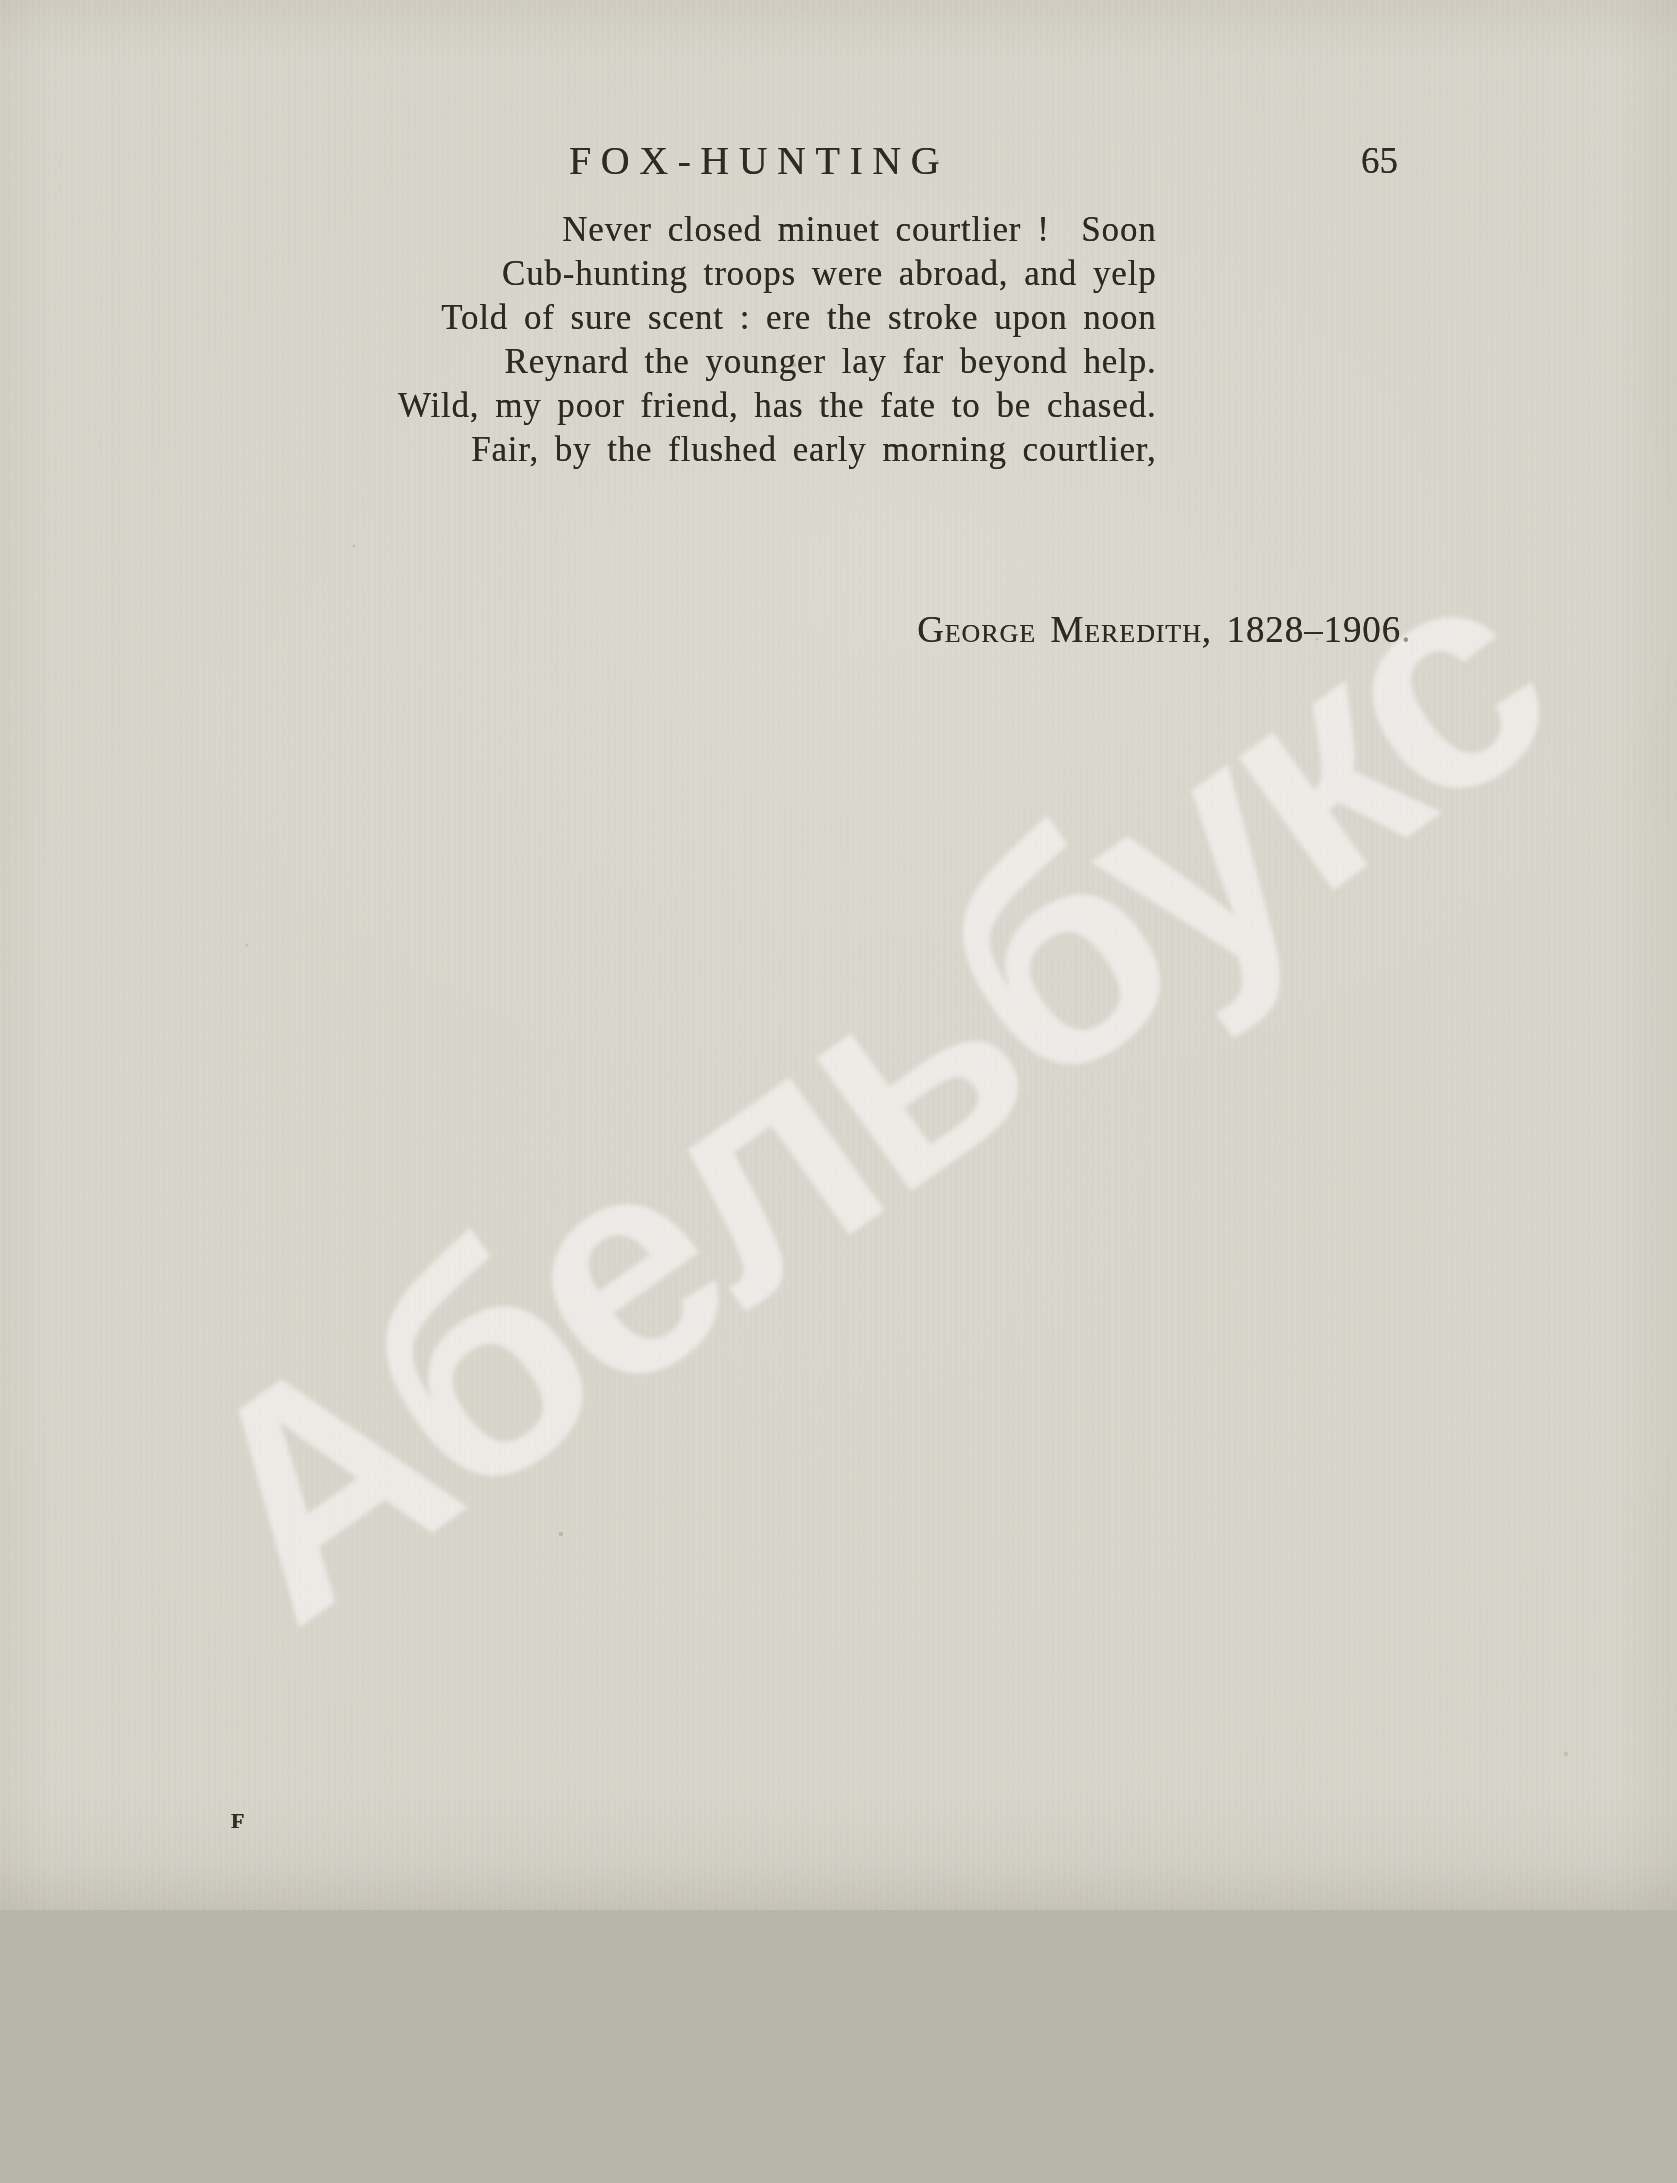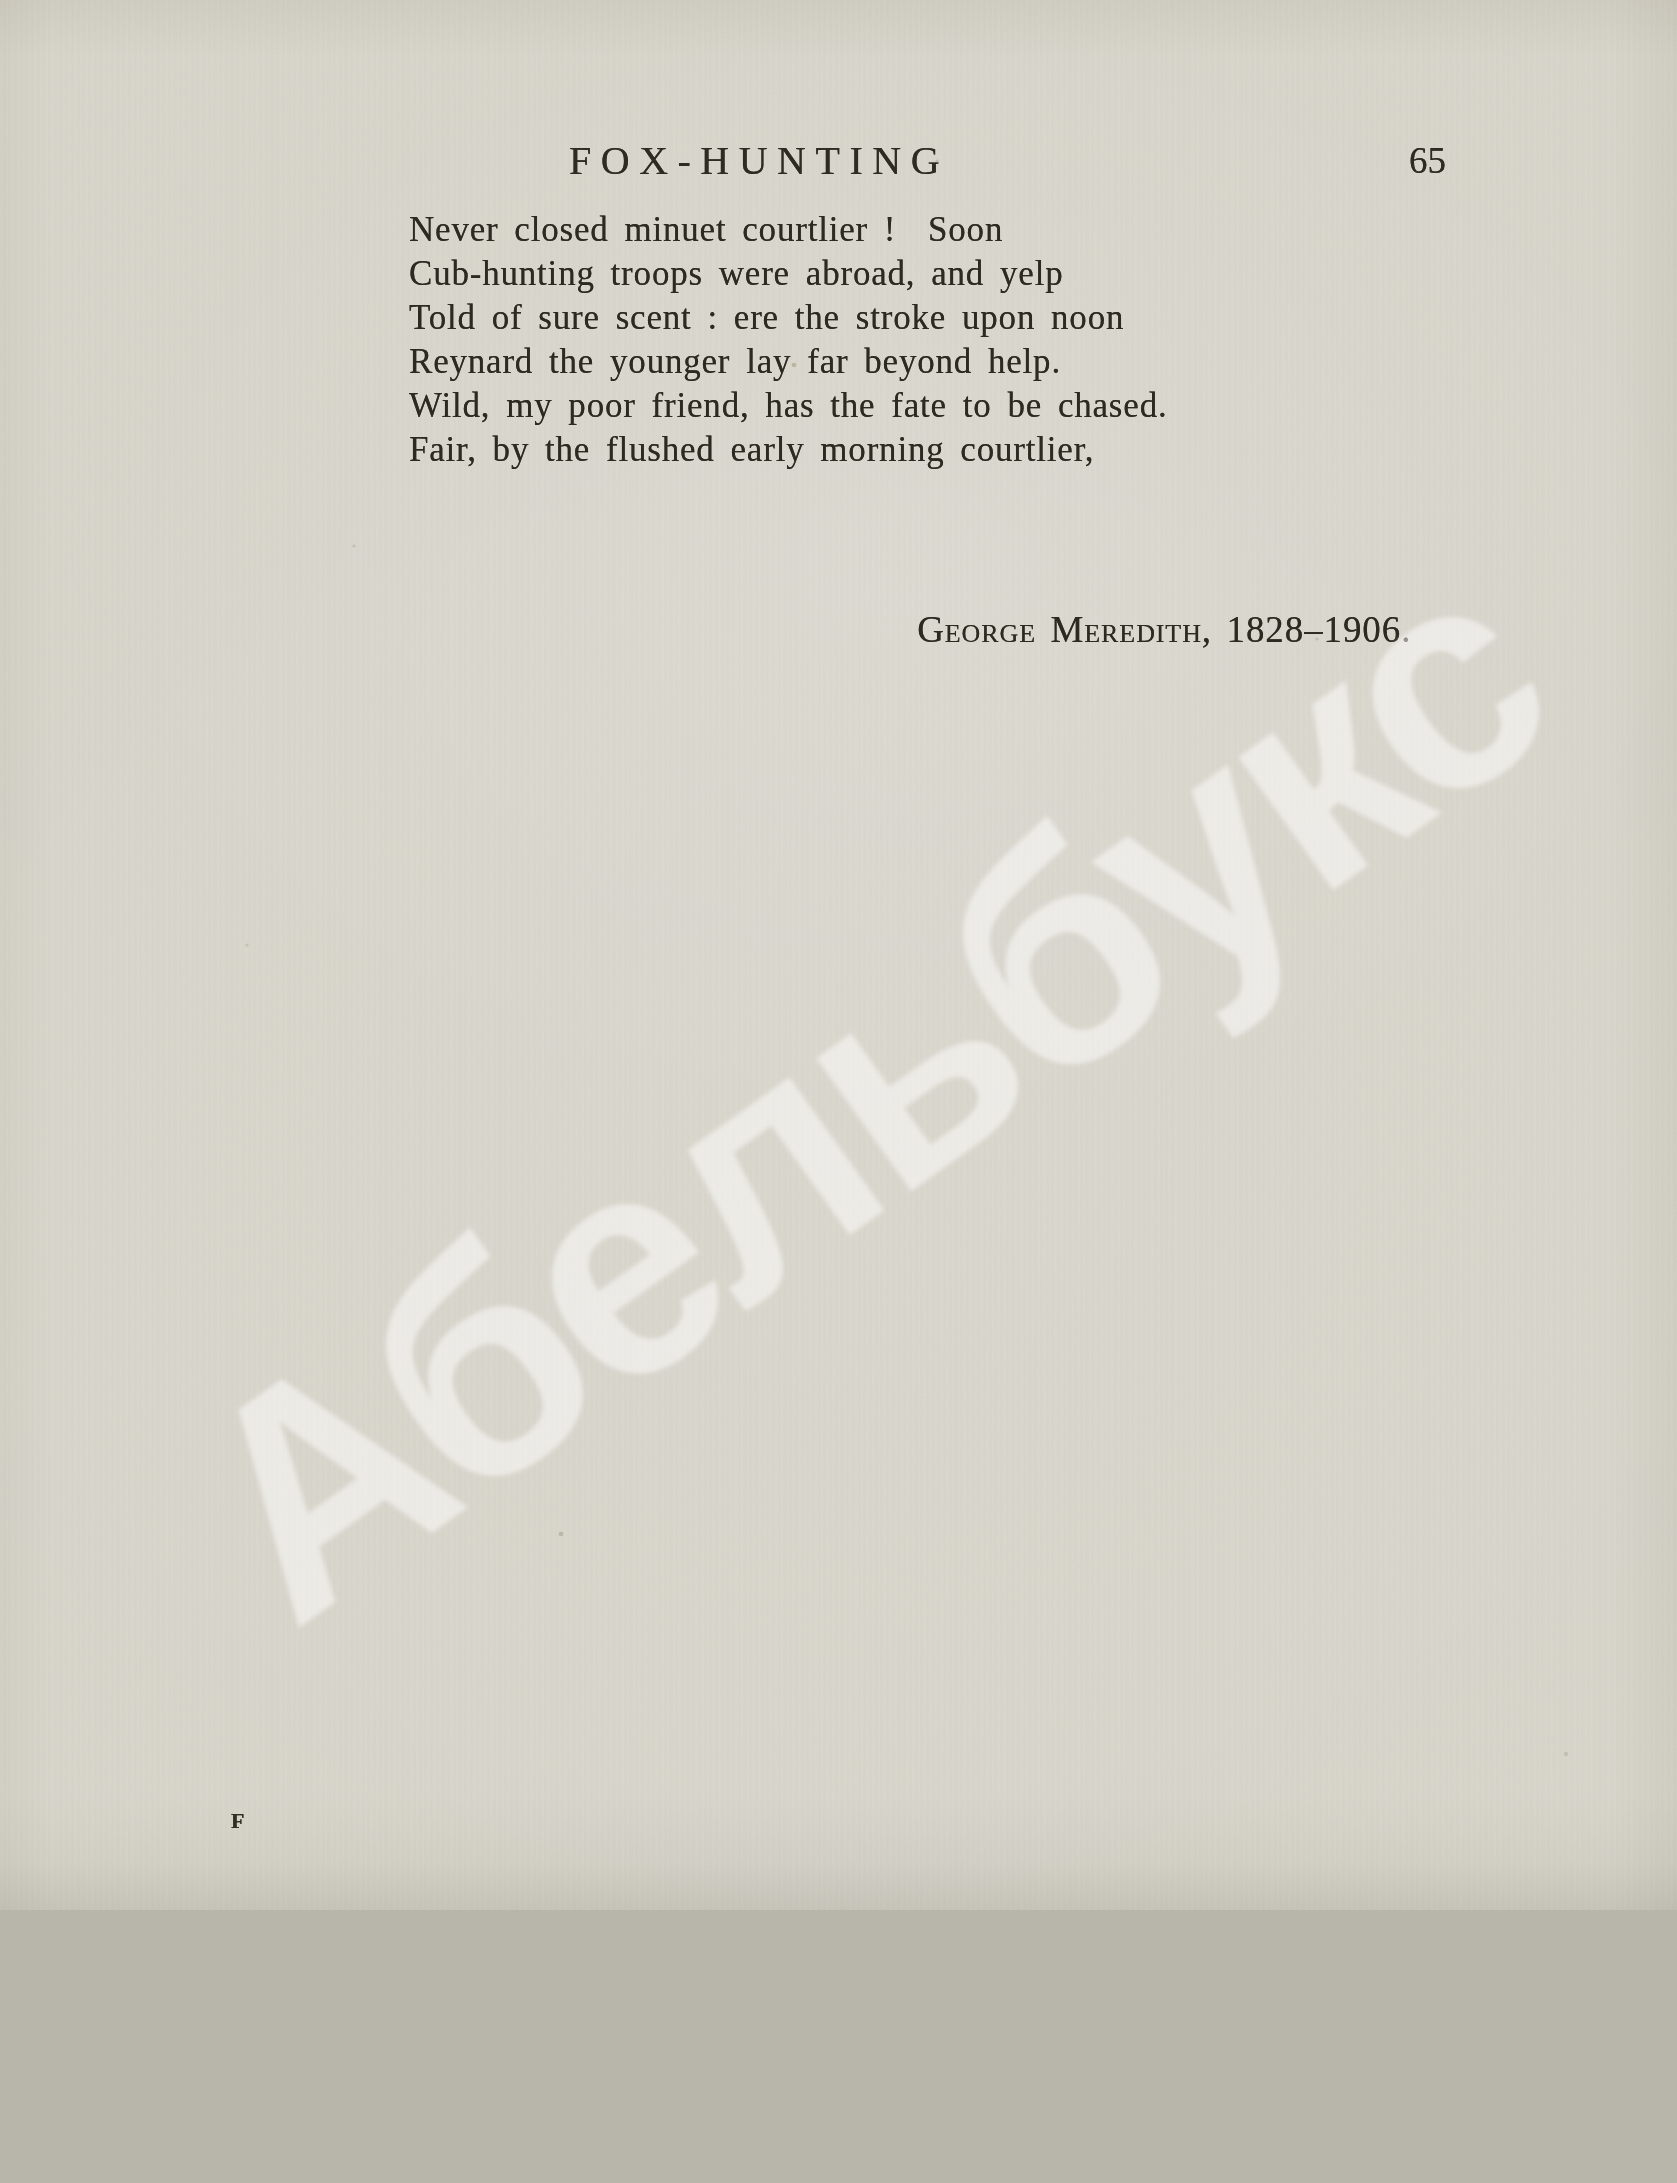--- a/index.html
+++ b/index.html
@@ -43,26 +43,26 @@
     color: #2f2b23;
     text-shadow: 0 0 0.6px rgba(45,40,30,0.8);
   }
   .page-number {
     position: absolute;
     left: 1361px;
     top: 139px;
     font-size: 37px;
     color: #2f2b23;
     text-shadow: 0 0 0.6px rgba(45,40,30,0.8);
-    margin-left: 48px;
   }
   .poem {
     position: absolute;
-    left: 409px;
+    left: 398px;
     top: 208px;
+    text-align: right;
   }
   .poem-line {
     font-size: 35px;
     line-height: 44px;
     letter-spacing: 0.8px;
     word-spacing: 6.3px;
     white-space: pre;
     color: #2e2a22;
     text-shadow: 0 0 0.6px rgba(45,40,30,0.8);
   }

